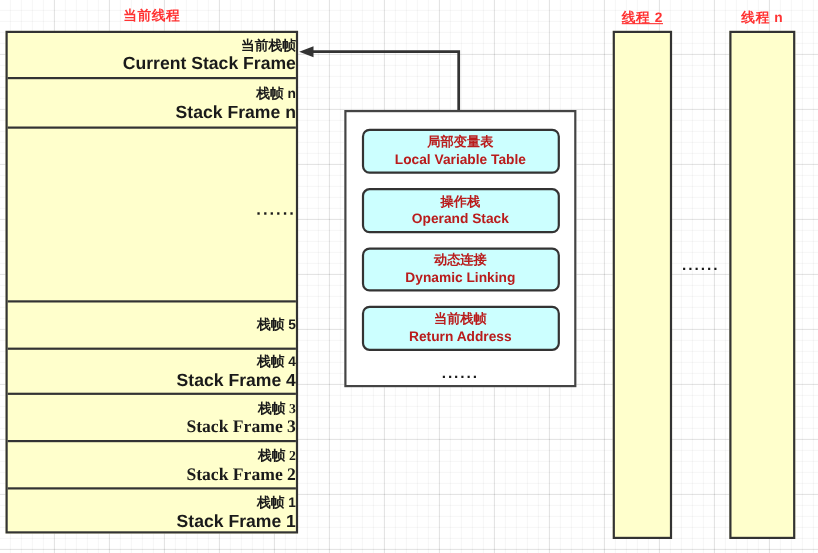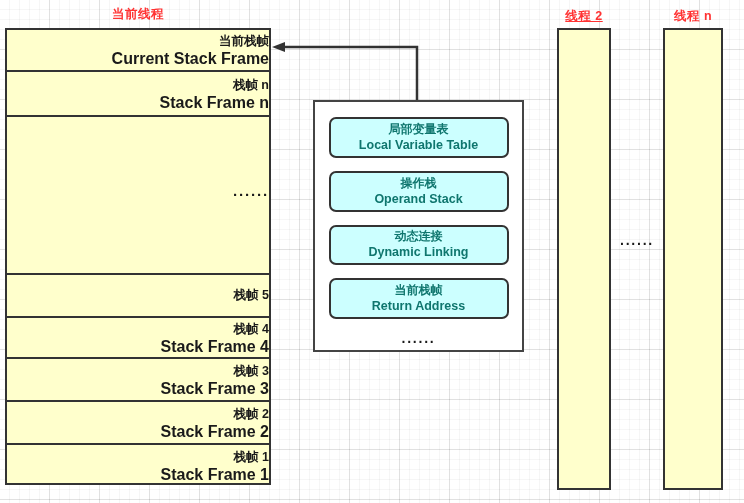--- a/index.html
+++ b/index.html
@@ -106,21 +106,21 @@
     width: 180px;
     height: 41px;
     margin-bottom: 13px;
     border: 2.5px solid #333333;
     border-radius: 7px;
     background: #ccffff;
     display: flex;
     flex-direction: column;
     align-items: center;
     justify-content: center;
-    color: #0f766e;
+    color: #b91c1c;
     text-align: center;
   }
   .detail-cn { font-size: 12px; font-weight: bold; line-height: 15px; }
   .detail-en { font-size: 12.5px; font-weight: bold; line-height: 16px; }
   #detail-dots {
     margin-top: 2px;
     font-size: 14px;
     font-weight: bold;
     letter-spacing: 1px;
     color: #1a1a1a;
@@ -173,26 +173,26 @@
 
     <div class="frame-row" style="height:43px;">
       <div class="frame-cn">栈帧 5</div>
     </div>
 
     <div class="frame-row" style="height:41px;padding-left:20px;">
       <div class="frame-cn">栈帧 4</div>
       <div class="frame-en">Stack Frame 4</div>
     </div>
 
-    <div class="frame-row" style="height:43px;">
+    <div class="frame-row" style="height:43px;font-family:Liberation Serif, serif;">
       <div class="frame-cn">栈帧 3</div>
       <div class="frame-en">Stack Frame 3</div>
     </div>
 
-    <div class="frame-row" style="height:43px;">
+    <div class="frame-row" style="height:43px;font-family:Liberation Serif, serif;">
       <div class="frame-cn">栈帧 2</div>
       <div class="frame-en">Stack Frame 2</div>
     </div>
 
     <div class="frame-row" style="height:42px;">
       <div class="frame-cn">栈帧 1</div>
       <div class="frame-en">Stack Frame 1</div>
     </div>
 
   </div>

